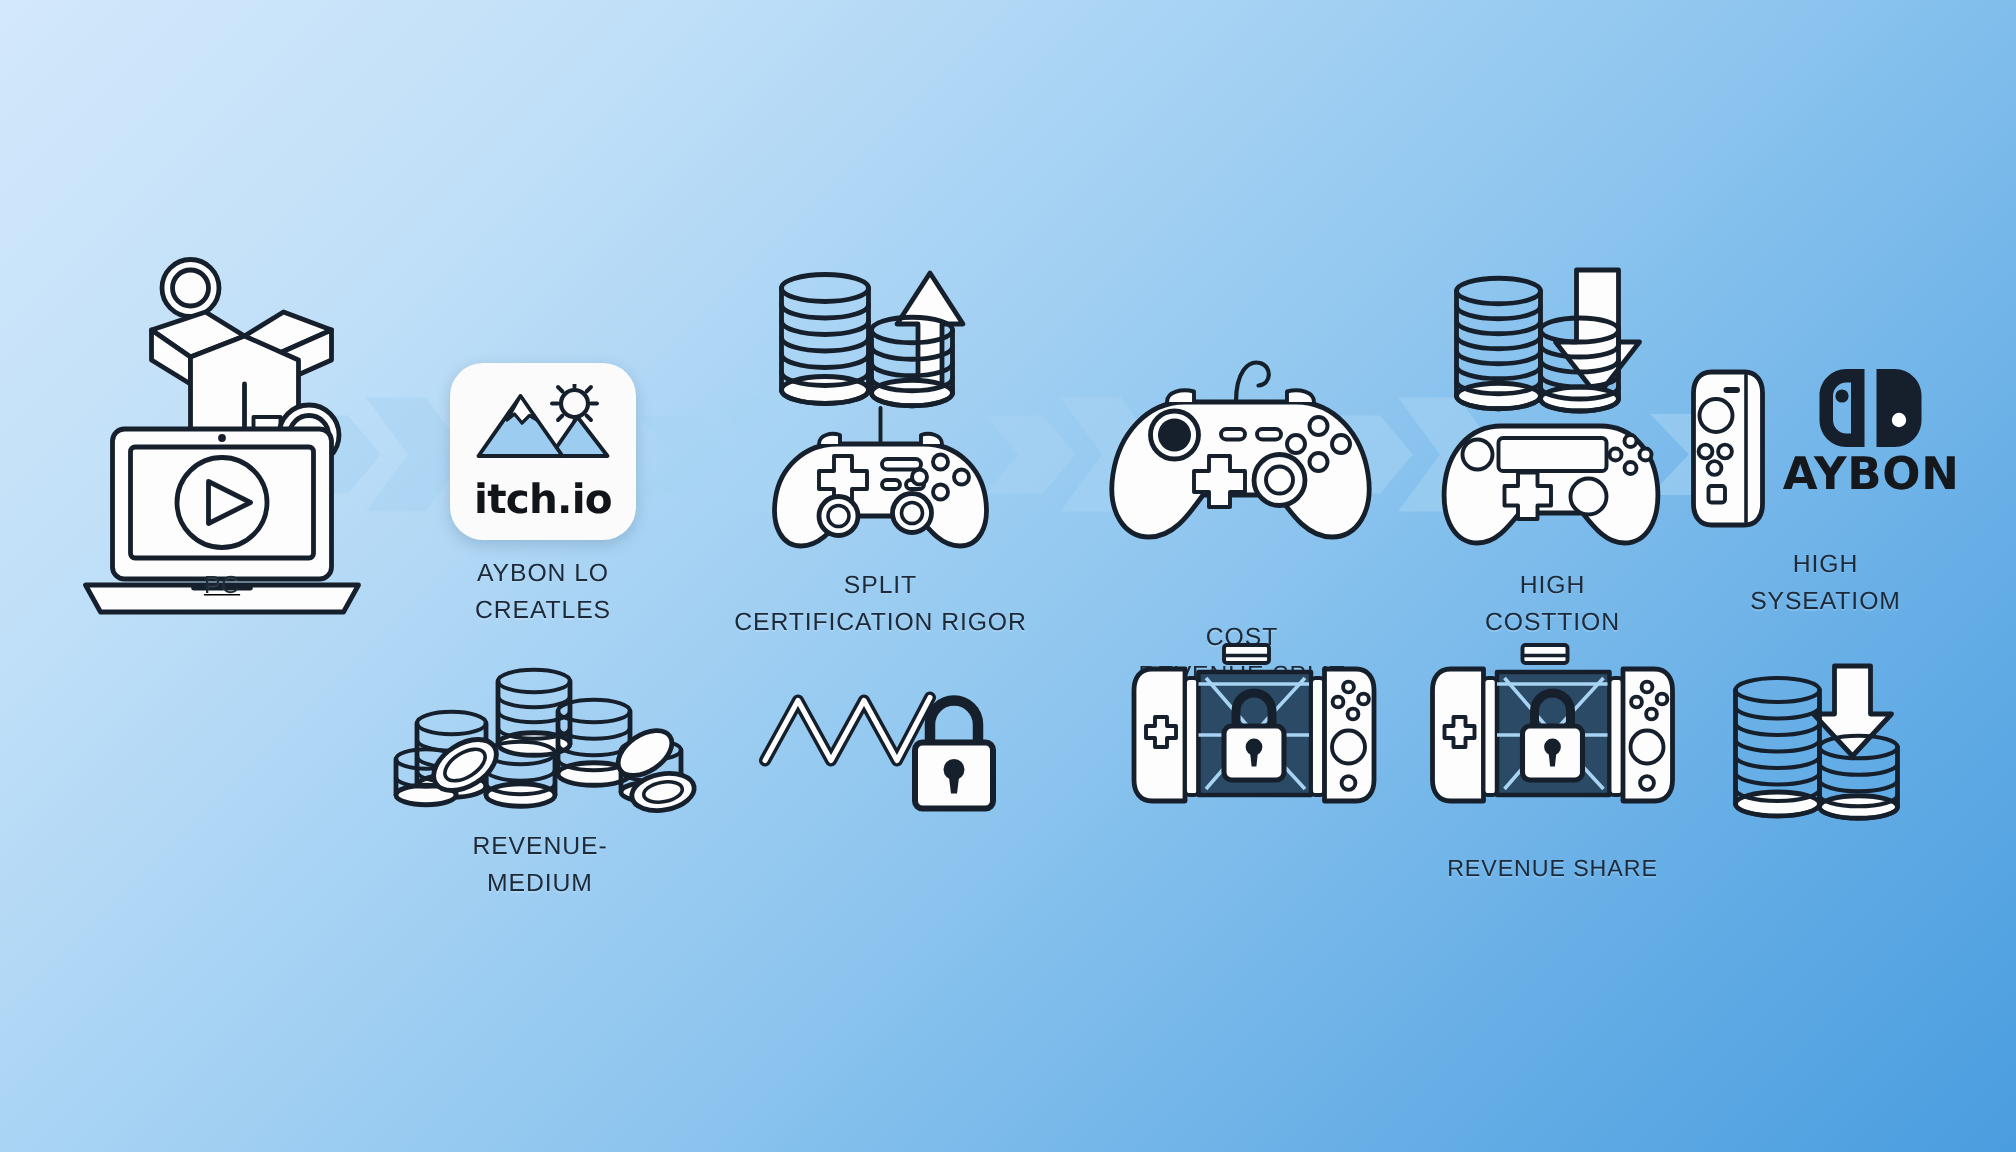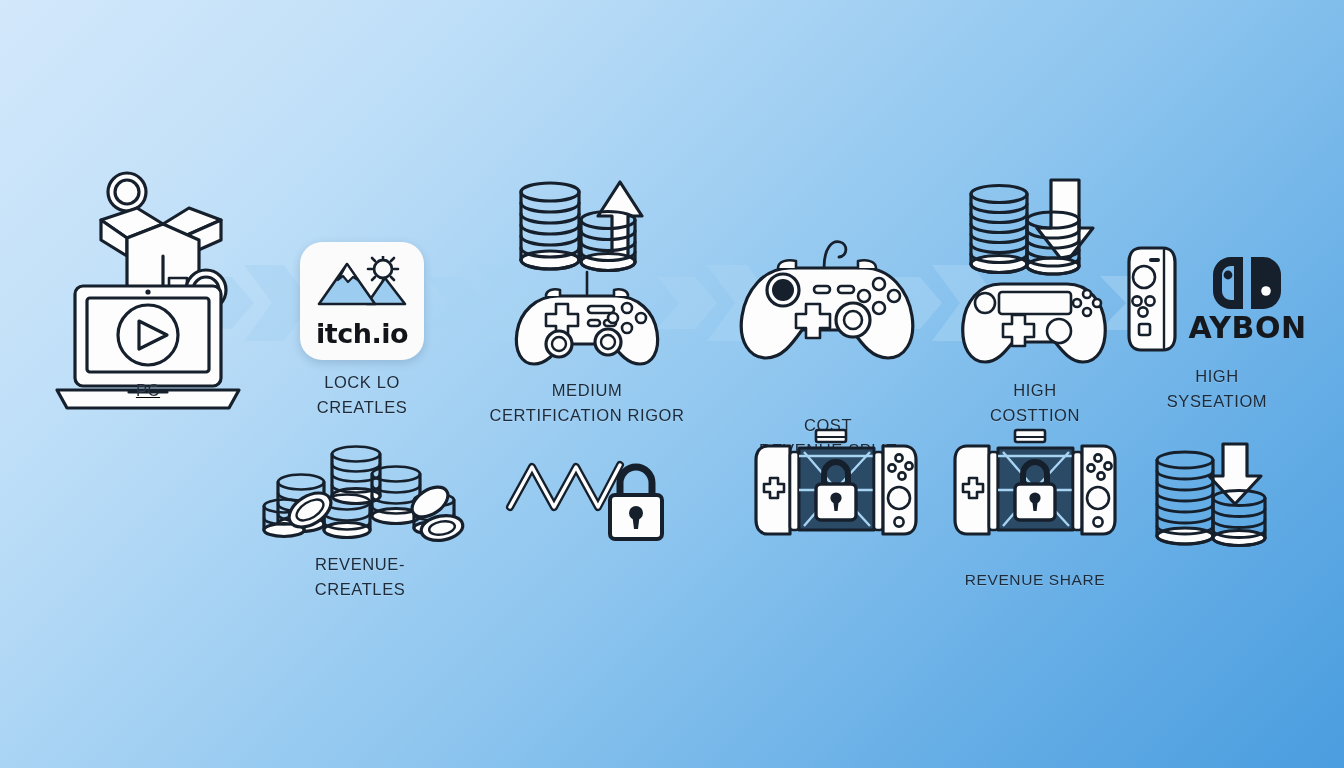--- a/index.html
+++ b/index.html
@@ -65,21 +65,21 @@
     font-family: "DejaVu Sans", sans-serif;
     font-weight: bold;
     font-size: 27px;
     color: #111418;
     letter-spacing: -0.5px;
     line-height: 1;
   }
   
   .switch-mark {
     display: flex;
-    align-items: center;
+    align-items: flex-start;
     gap: 9px;
   }
   .switch-word {
     font-family: "DejaVu Sans", sans-serif;
     font-weight: bold;
     font-size: 30px;
     color: #15181c;
     letter-spacing: 0.5px;
     line-height: 1;
   }
@@ -178,21 +178,21 @@
         </g>
 
         <path class="blue-fill" d="M50 48 L68 22 L88 48 Z"></path>
 
         <path class="blue-fill" d="M2 48 L30 8 L58 48 Z"></path>
 
         <path fill="#ffffff" stroke="#16202c" stroke-width="2.2" stroke-linejoin="round" d="M30 8 L41 24 L36 21 L31 26 L26 20 L21 24 Z"></path>
       </svg>
       <div class="itch-word">itch.io</div>
     </div>
-    <div class="label">LOCK LO
+    <div class="label">AYBON LO
 CREATLES</div>
   </div>
 
   <div class="node" style="left:487px; top:172px; width:200px;">
     <div class="art">
       <svg width="170" height="196" viewBox="0 0 170 196" aria-hidden="true">
 
         <path class="stroke" d="M110 92 L110 44 L96 44 L118 10 L140 44 L126 44 L126 92 Z"></path>
 
         <g>
@@ -238,21 +238,21 @@
         <circle class="stroke-thin" cx="139" cy="146" r="5"></circle>
         <circle class="stroke-thin" cx="125" cy="156" r="5"></circle>
         <circle class="stroke-thin" cx="111" cy="146" r="5"></circle>
 
         <circle class="stroke" cx="57" cy="172" r="13"></circle>
         <circle class="line-only" cx="57" cy="172" r="7" style="stroke-width:2.4"></circle>
         <circle class="stroke" cx="106" cy="170" r="13"></circle>
         <circle class="line-only" cx="106" cy="170" r="7" style="stroke-width:2.4"></circle>
       </svg>
     </div>
-    <div class="label">MEDIUM
+    <div class="label">SPLIT
 CERTIFICATION RIGOR</div>
   </div>
 
   <div class="node" style="left:728px; top:238px; width:200px;gap:35px;">
     <div class="art">
       <svg width="180" height="130" viewBox="0 0 180 130" aria-hidden="true">
 
         <path class="line-only" d="M86 30 C86 10 94 2 102 4 C110 6 110 18 101 19" style="stroke-width:2.8"></path>
 
         <path class="stroke" d="M52 30 L126 30 C152 30 170 52 174 78 C178 104 166 120 150 120 C134 120 124 106 114 92 L64 92 C54 106 44 120 28 120 C12 120 0 104 4 78 C8 52 26 30 52 30 Z"></path>
@@ -428,21 +428,21 @@
         </g>
 
         <ellipse class="stroke" cx="48" cy="70" rx="23" ry="14" transform="rotate(-32 48 70)"></ellipse>
         <ellipse class="line-only" cx="48" cy="70" rx="15" ry="8" transform="rotate(-32 48 70)" style="stroke-width:2.4"></ellipse>
         <ellipse class="stroke" cx="168" cy="62" rx="20" ry="12" transform="rotate(-34 168 62)"></ellipse>
         <ellipse class="stroke" cx="180" cy="88" rx="21" ry="12" transform="rotate(-10 180 88)"></ellipse>
         <ellipse class="line-only" cx="180" cy="88" rx="13" ry="6.5" transform="rotate(-10 180 88)" style="stroke-width:2.4"></ellipse>
       </svg>
     </div>
     <div class="label">REVENUE-
-CREATLES</div>
+MEDIUM</div>
   </div>
 
   <div class="node" style="left:498px; top:455px; width:186px;">
     <div class="art">
       <svg width="170" height="90" viewBox="0 0 170 90" aria-hidden="true">
         <path fill="none" stroke="#16202c" stroke-width="8" stroke-linecap="round" stroke-linejoin="round" d="M4 52 L26 12 L48 52 L70 12 L92 52 L114 10"></path>
         <path fill="none" stroke="#ffffff" stroke-width="3.4" stroke-linecap="round" stroke-linejoin="round" d="M4 52 L26 12 L48 52 L70 12 L92 52 L114 10"></path>
 
         <path class="line-only" d="M114 40 L114 28 A16 16 0 0 1 146 28 L146 40" style="stroke-width:7"></path>
         <rect class="stroke" x="104" y="40" width="52" height="44" rx="5" style="stroke-width:4"></rect>

